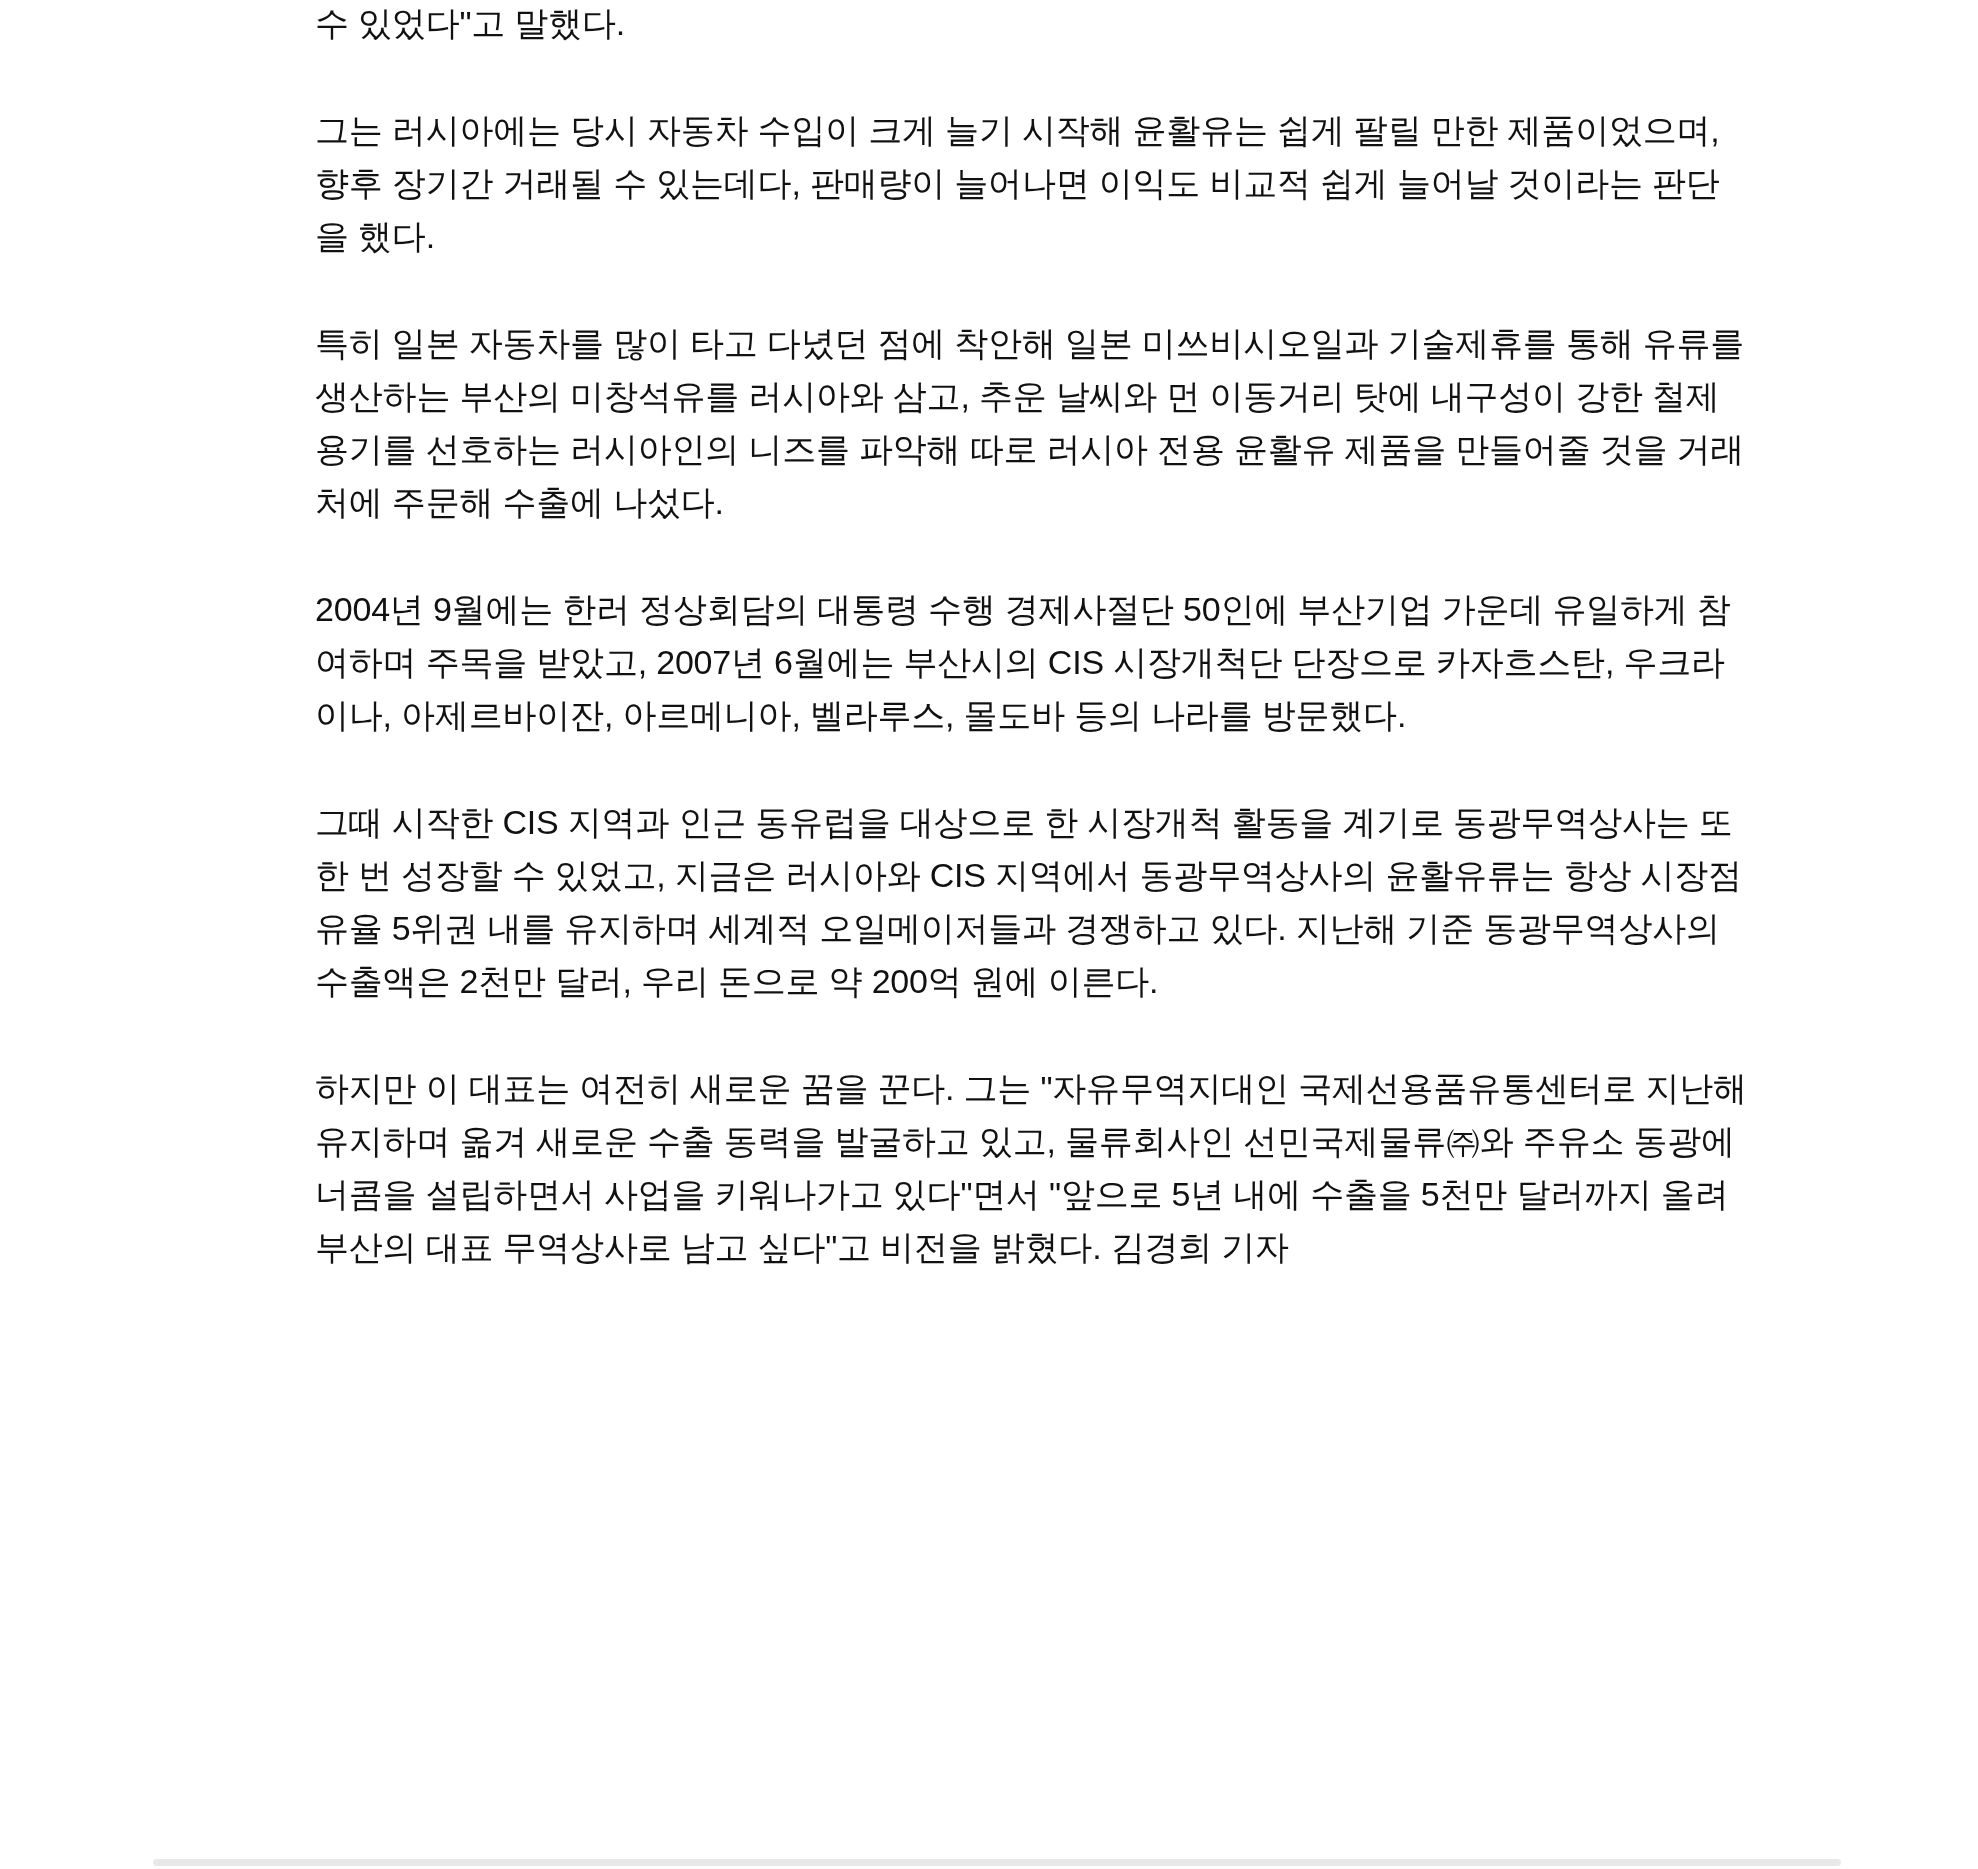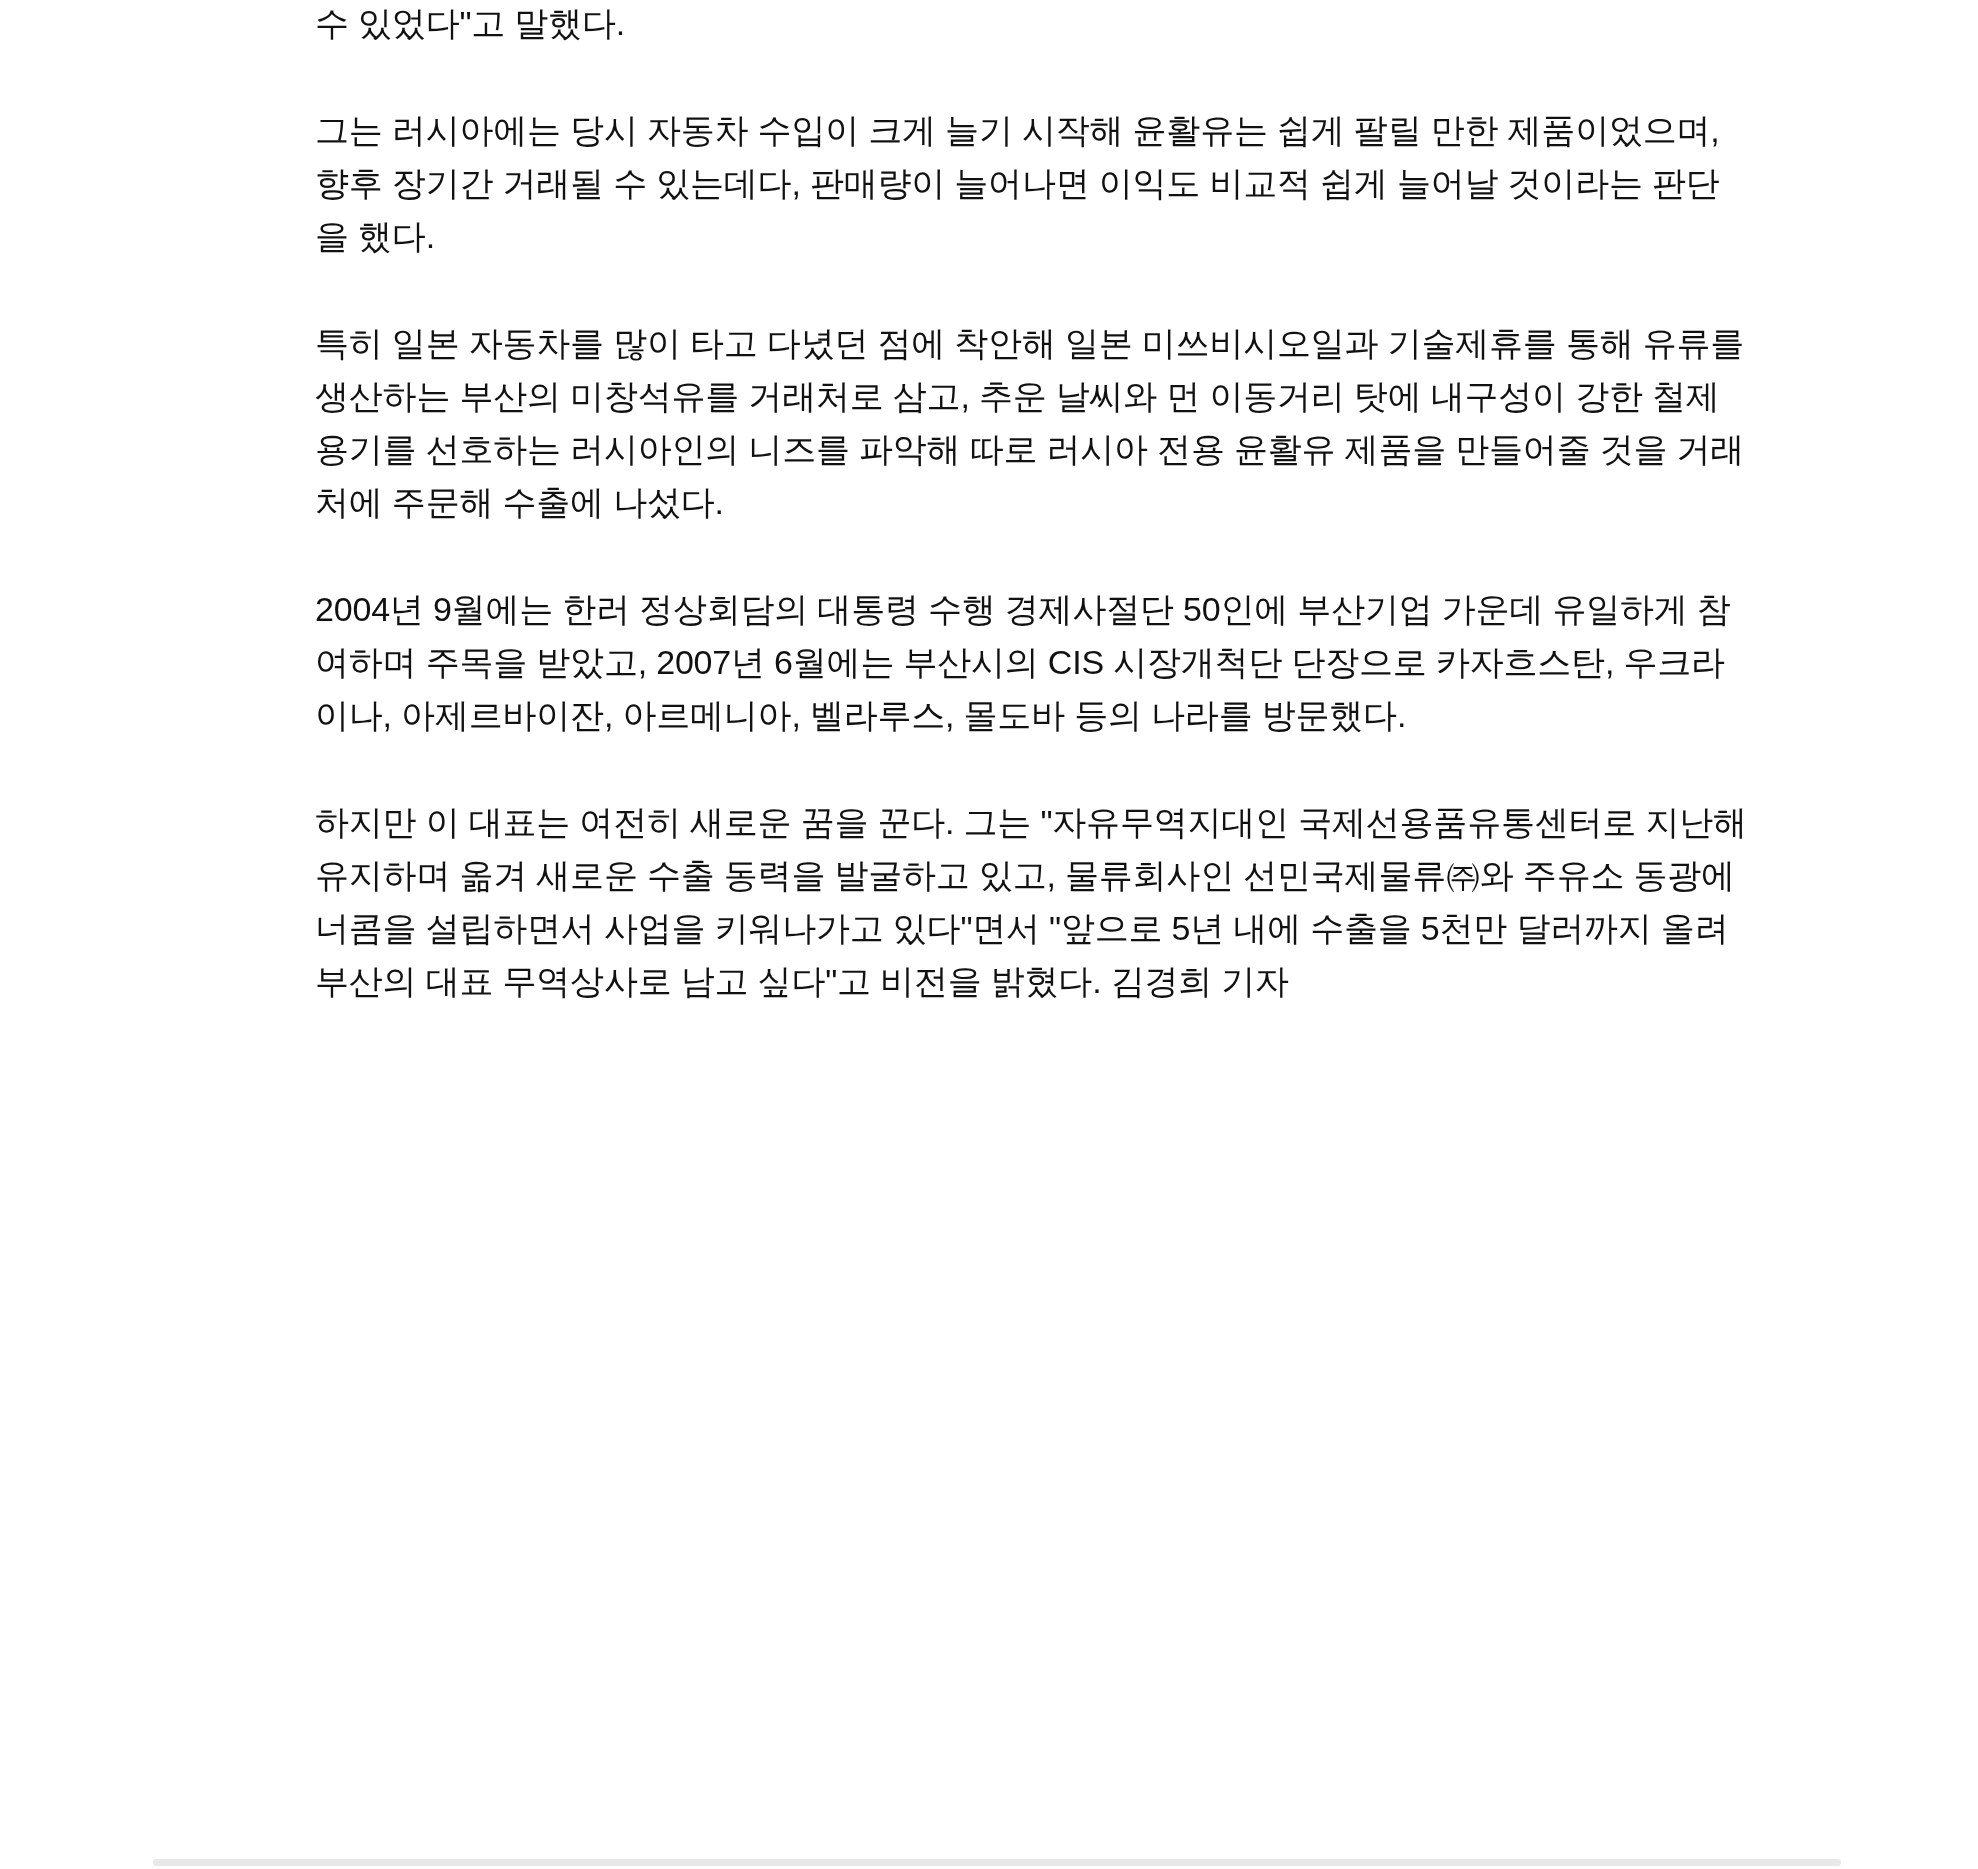--- a/index.html
+++ b/index.html
@@ -42,19 +42,20 @@
     background: #e8e8e8;
   }
 </style>
 </head>
 <body>
 
 <div class="page">
   <div class="article-body">
     <p>수 있었다"고 말했다.</p>
     <p>그는 러시아에는 당시 자동차 수입이 크게 늘기 시작해 윤활유는 쉽게 팔릴 만한 제품이었으며, 향후 장기간 거래될 수 있는데다, 판매량이 늘어나면 이익도 비교적 쉽게 늘어날 것이라는 판단을 했다.</p>
-    <p>특히 일본 자동차를 많이 타고 다녔던 점에 착안해 일본 미쓰비시오일과 기술제휴를 통해 유류를 생산하는 부산의 미창석유를 거래처로 삼고, 추운 날씨와 먼 이동거리 탓에 내구성이 강한 철제용기를 선호하는 러시아인의 니즈를 파악해 따로 러시아 전용 윤활유 제품을 만들어줄 것을 거래처에 주문해 수출에 나섰다.</p>
+    <p>특히 일본 자동차를 많이 타고 다녔던 점에 착안해 일본 미쓰비시오일과 기술제휴를 통해 유류를 생산하는 부산의 미창석유를 러시아와 삼고, 추운 날씨와 먼 이동거리 탓에 내구성이 강한 철제용기를 선호하는 러시아인의 니즈를 파악해 따로 러시아 전용 윤활유 제품을 만들어줄 것을 거래처에 주문해 수출에 나섰다.</p>
     <p>2004년 9월에는 한러 정상회담의 대통령 수행 경제사절단 50인에 부산기업 가운데 유일하게 참여하며 주목을 받았고, 2007년 6월에는 부산시의 CIS 시장개척단 단장으로 카자흐스탄, 우크라이나, 아제르바이잔, 아르메니아, 벨라루스, 몰도바 등의 나라를 방문했다.</p>
+    <p>그때 시작한 CIS 지역과 인근 동유럽을 대상으로 한 시장개척 활동을 계기로 동광무역상사는 또 한 번 성장할 수 있었고, 지금은 러시아와 CIS 지역에서 동광무역상사의 윤활유류는 항상 시장점유율 5위권 내를 유지하며 세계적 오일메이저들과 경쟁하고 있다. 지난해 기준 동광무역상사의 수출액은 2천만 달러, 우리 돈으로 약 200억 원에 이른다.</p>
     <p>하지만 이 대표는 여전히 새로운 꿈을 꾼다. 그는 "자유무역지대인 국제선용품유통센터로 지난해 유지하며 옮겨 새로운 수출 동력을 발굴하고 있고, 물류회사인 선민국제물류㈜와 주유소 동광에너콤을 설립하면서 사업을 키워나가고 있다"면서 "앞으로 5년 내에 수출을 5천만 달러까지 올려 부산의 대표 무역상사로 남고 싶다"고 비전을 밝혔다. 김경희 기자</p>
   </div>
   <div class="bottom-divider"></div>
 </div>
 
 
 </body></html>

